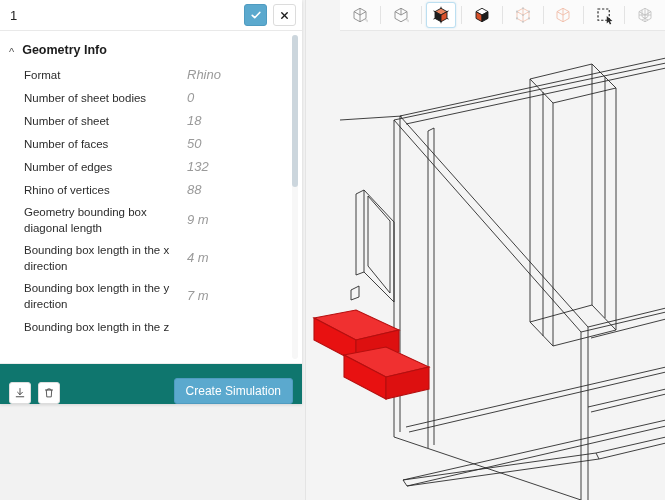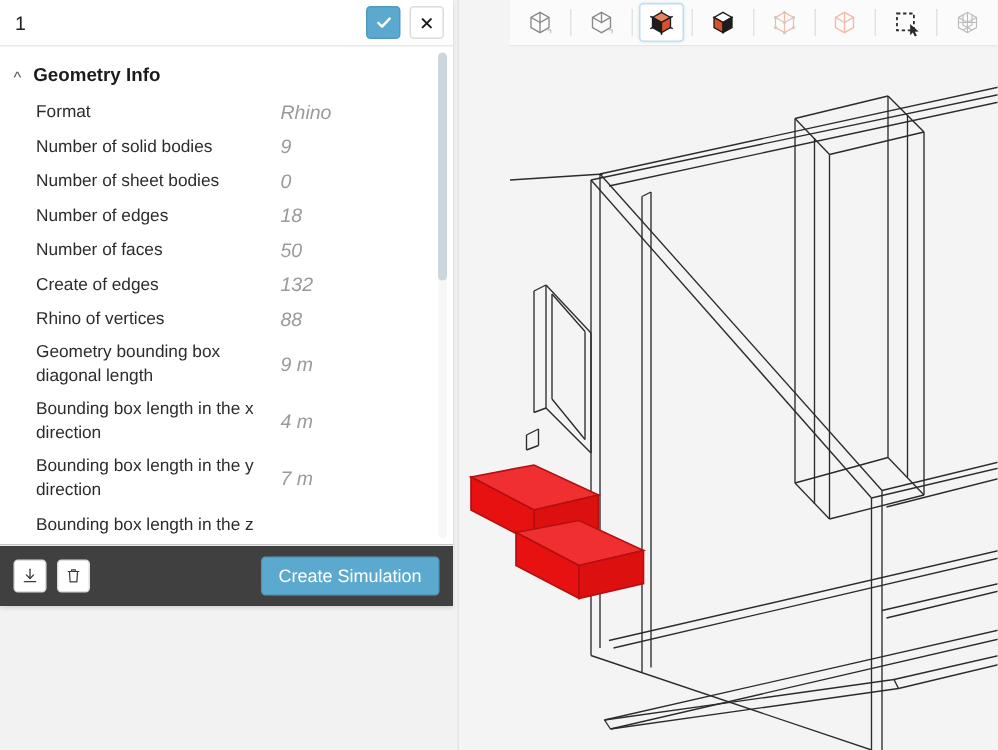--- a/index.html
+++ b/index.html
@@ -197,24 +197,24 @@
     height: 152px;
     background: #ccd6dd;
     border-radius: 3px;
   }
 
   #panel-footer {
     height: 41px;
     min-height: 41px;
     border-top: 1px solid #ececec;
     display: flex;
-    align-items: center;
+    align-items: flex-end;
     padding: 0 9px;
     box-sizing: border-box;
-    background: #404040;
+    background: #0f766e;
   }
   .footer-icon-btn {
     width: 22px;
     height: 22px;
     border: 1px solid #dddddd;
     border-radius: 3px;
     background: #ffffff;
     display: flex;
     align-items: center;
     justify-content: center;
@@ -453,37 +453,33 @@
           <span id="section-chevron">^</span>
           <span id="section-title">Geometry Info</span>
         </div>
 
         <div id="prop-list">
             <div class="prop-row">
               <div class="prop-label">Format</div>
               <div class="prop-value">Rhino</div>
             </div>
             <div class="prop-row">
-              <div class="prop-label">Number of solid bodies</div>
-              <div class="prop-value">9</div>
-            </div>
-            <div class="prop-row">
               <div class="prop-label">Number of sheet bodies</div>
               <div class="prop-value">0</div>
             </div>
             <div class="prop-row">
-              <div class="prop-label">Number of edges</div>
+              <div class="prop-label">Number of sheet</div>
               <div class="prop-value">18</div>
             </div>
             <div class="prop-row">
               <div class="prop-label">Number of faces</div>
               <div class="prop-value">50</div>
             </div>
             <div class="prop-row">
-              <div class="prop-label">Create of edges</div>
+              <div class="prop-label">Number of edges</div>
               <div class="prop-value">132</div>
             </div>
             <div class="prop-row">
               <div class="prop-label">Rhino of vertices</div>
               <div class="prop-value">88</div>
             </div>
             <div class="prop-row">
               <div class="prop-label">Geometry bounding box diagonal length</div>
               <div class="prop-value">9 m</div>
             </div>

